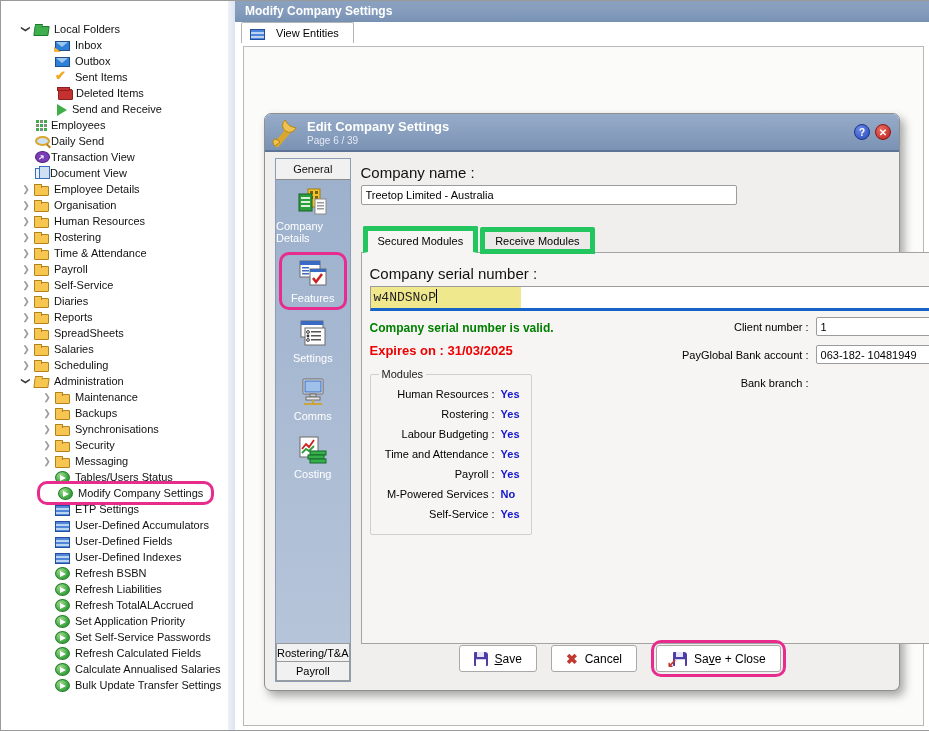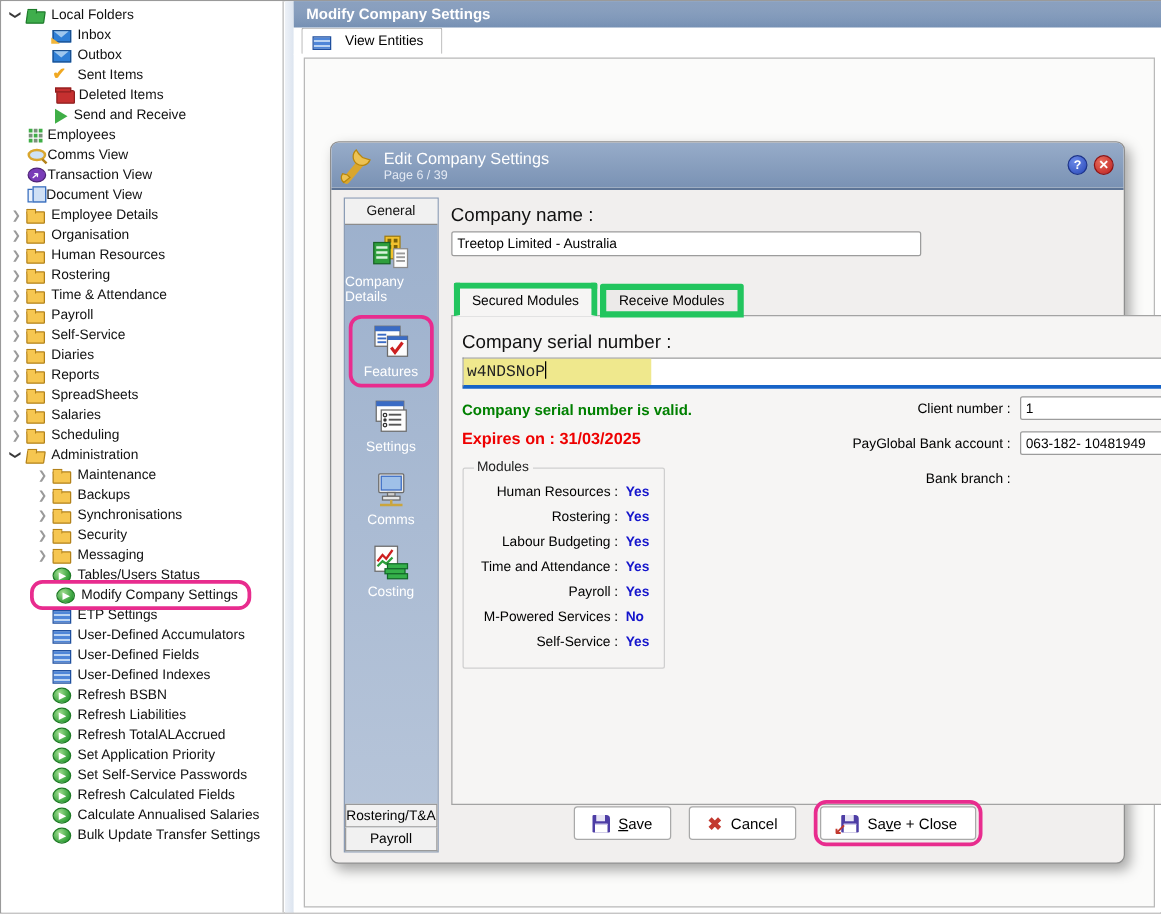--- a/index.html
+++ b/index.html
@@ -1,21 +1,21 @@
 <!DOCTYPE html>
 <html><head>
 <meta charset="utf-8">
 <style>
   * { box-sizing: border-box; margin: 0; padding: 0; }
   html,body { width: 929px; height: 731px; overflow: hidden; }
   body { font-family: "Liberation Sans", sans-serif; font-size: 11px; color: #000; background: #fff; }
   .screen { position: relative; width: 929px; height: 731px; border: 1px solid #9a9a9a; background: #fff; }
 
   
-  .sidebar { position: absolute; left: 0; top: 0; width: 226px; height: 729px; background: #fff; border-right: 1px solid #b9b9b9; overflow: hidden; padding-top: 3px; }
+  .sidebar { position: absolute; left: 13px; top: 0; width: 226px; height: 729px; background: #fff; border-right: 1px solid #b9b9b9; overflow: hidden; padding-top: 20px; }
   .side-scroll { position: absolute; left: 227px; top: 0; width: 7px; height: 729px; background: linear-gradient(90deg,#eef2f8,#dce4ef); }
   .trow { display: flex; align-items: center; height: 16px; white-space: nowrap; cursor: default; }
   .row-main { display: flex; align-items: center; height: 16px; }
   .exp { width: 16px; flex: 0 0 16px; text-align: center; font-size: 9px; line-height: 14px; }
   .exp-collapsed::before { content: '❯'; color: #9a9a9a; }
   .exp-expanded::before { content: '❯'; display: inline-block; transform: rotate(90deg); color: #3a3a3a; }
   .t-ico { width: 15px; height: 14px; flex: 0 0 15px; margin-right: 5px; position: relative; display: inline-block; }
   .t-label { font-size: 11px; color: #111; }
   .trow.annot { position: relative; z-index: 2; }
   .trow.annot .row-main { border: 3px solid #e82c8e; border-radius: 10px; background: #fff; padding: 0 8px 0 2px; margin: -4px 0 -4px -2px; height: 24px; }
@@ -49,21 +49,21 @@
   .main { position: absolute; left: 234px; top: 0; width: 695px; height: 729px; background: #fff; }
   .main-header { height: 21px; background: linear-gradient(180deg,#8aa0bf,#74209c00), linear-gradient(180deg,#8aa0bf,#7590b3); color: #fff; font-weight: bold; font-size: 12px; line-height: 21px; padding-left: 10px; }
   .tab-row { height: 22px; display: flex; align-items: flex-end; padding-left: 6px; border-bottom: 1px solid #fff; }
   .view-tab { display: flex; align-items: center; gap: 6px; height: 21px; padding: 0 14px 0 8px; background: #fff; border: 1px solid #b5b5b5; border-bottom: none; border-radius: 2px 2px 0 0; }
   .main-panel { position: absolute; left: 8px; right: 6px; top: 45px; bottom: 4px; background: #fbfbfa; border: 1px solid #b9b9b9; }
 
   
   .dialog { position: absolute; left: 263px; top: 112px; width: 636px; height: 578px; background: #f1efee; border: 1px solid #8f8f8f; border-radius: 7px; box-shadow: 4px 5px 10px rgba(0,0,0,.35); }
   .dlg-header { height: 38px; background: linear-gradient(180deg,#97acc9,#7a92b4); border-bottom: 2px solid #5d7496; border-radius: 6px 6px 0 0; display: flex; align-items: center; padding: 0 8px 0 6px; }
   .dlg-title-wrap { flex: 1; margin-left: 6px; }
-  .dlg-title { color: #fff; font-weight: normal; font-size: 13px; }
+  .dlg-title { color: #fff; font-weight: bold; font-size: 13px; }
   .dlg-subtitle { color: #e3e9f3; font-size: 10px; margin-top: 1px; }
   .dlg-hbtns { display: flex; gap: 5px; }
   .circle-btn { width: 16px; height: 16px; border-radius: 50%; color: #fff; font-size: 10px; font-weight: bold; text-align: center; line-height: 16px; cursor: pointer; }
   .help-btn { background: radial-gradient(circle at 35% 30%, #6c8ae8, #2747b8); border: 1px solid #1c338a; }
   .close-btn { background: radial-gradient(circle at 35% 30%, #e86c5c, #bd1f1f); border: 1px solid #8e1414; }
   .dlg-body { position: absolute; left: 0; top: 40px; right: 0; bottom: 0; display: flex; }
 
   
   .strip { width: 92px; padding: 4px 6px 8px 10px; display: flex; flex-direction: column; }
   .strip-inner { flex: 1; display: flex; flex-direction: column; background: linear-gradient(180deg,#9cb0cc,#b8c6da); border: 1px solid #8b9cb5; }
@@ -170,21 +170,21 @@
         <span class="row-main">
           <span class="exp exp-none"></span>
           <span class="t-ico ico-grid"></span>
           <span class="t-label">Employees</span>
         </span>
       </div>
       <div class="trow" style="padding-left: 4px;">
         <span class="row-main">
           <span class="exp exp-none"></span>
           <span class="t-ico ico-daily"></span>
-          <span class="t-label">Comms View</span>
+          <span class="t-label">Daily Send</span>
         </span>
       </div>
       <div class="trow" style="padding-left: 4px;">
         <span class="row-main">
           <span class="exp exp-none"></span>
           <span class="t-ico ico-transaction"></span>
           <span class="t-label">Transaction View</span>
         </span>
       </div>
       <div class="trow" style="padding-left: 4px;">

